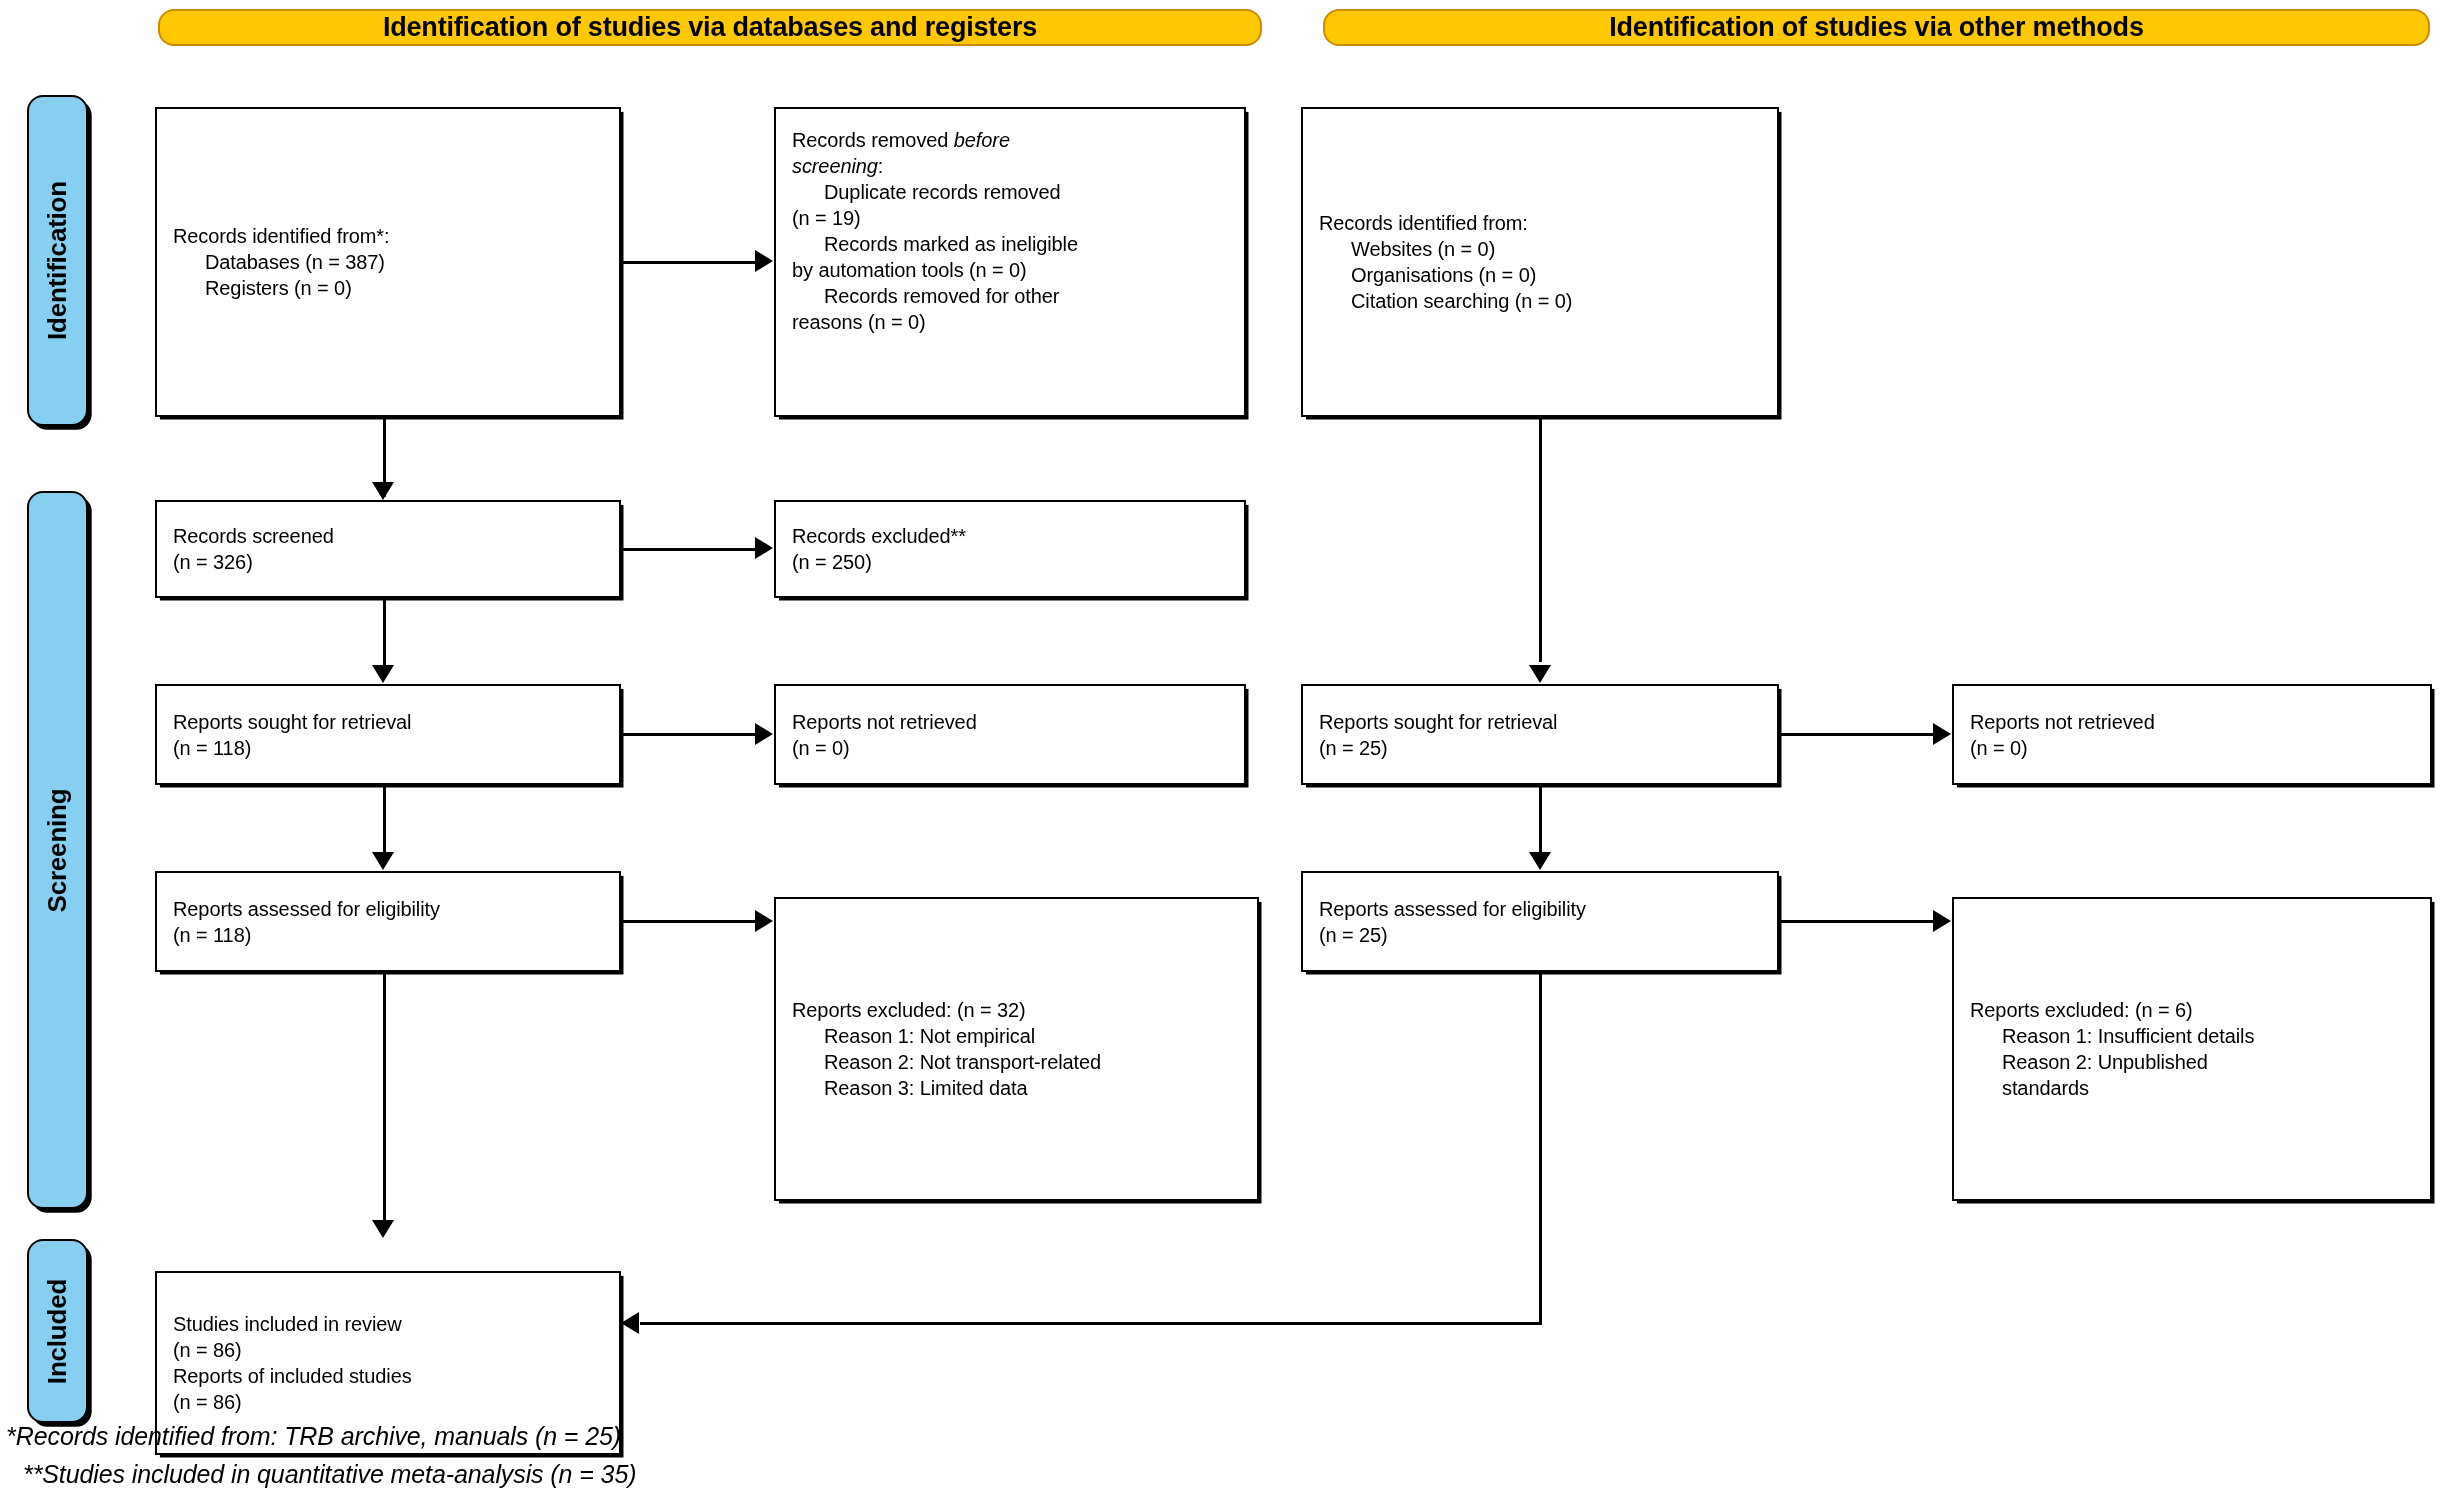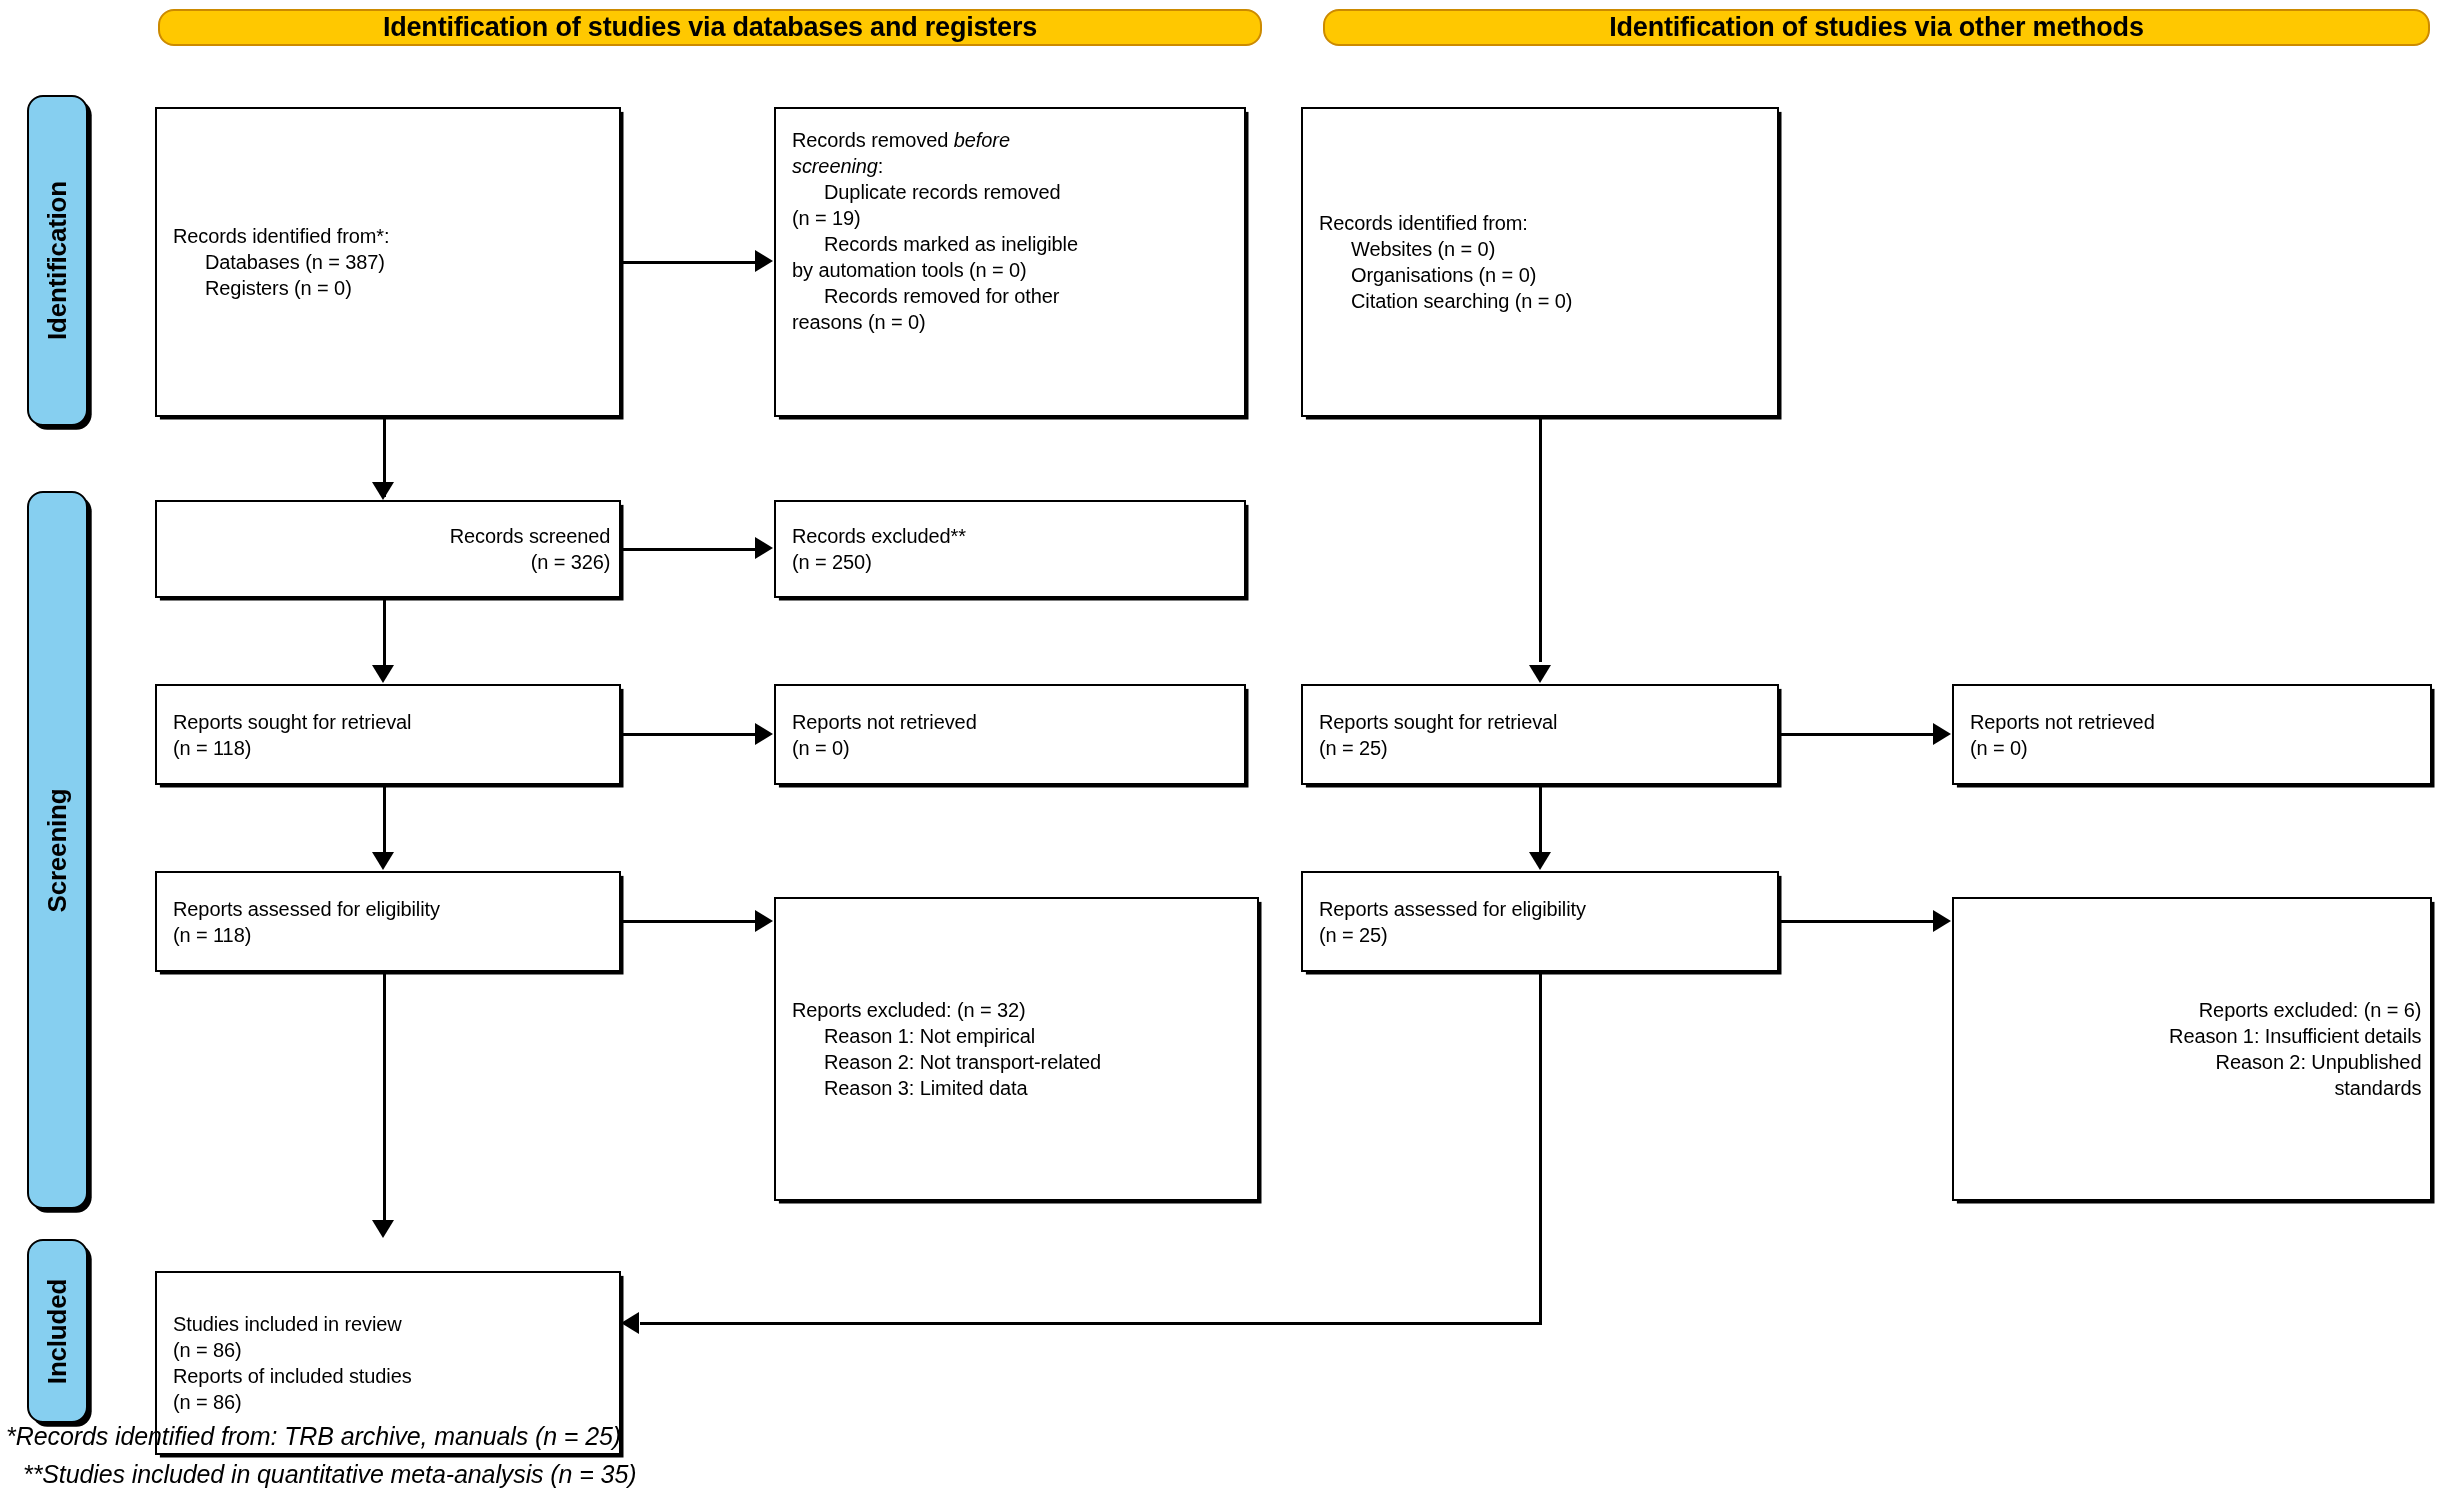--- a/index.html
+++ b/index.html
@@ -176,21 +176,21 @@
       <span>reasons (n = 0)</span>
     </div>
   </div>
 
   <div class="hline" style="left:621px; top:261px; width:134px;"></div>
   <div class="arrow-right" style="left:755px; top:250px;"></div>
 
   <div class="vline" style="left:383px; top:417px; height:80px;"></div>
   <div class="arrow-down" style="left:372px; top:482px;"></div>
 
-  <div class="box" style="left:155px; top:500px; width:466px; height:98px;text-align:right;">
+  <div class="box" style="left:155px; top:500px; width:466px; height:98px;">
     <div class="box-text vcenter">
       <span>Records screened</span><br>
       <span>(n = 326)</span>
     </div>
   </div>
 
   <div class="box" style="left:774px; top:500px; width:472px; height:98px;">
     <div class="box-text vcenter">
       <span>Records excluded**</span><br>
       <span>(n = 250)</span>
@@ -286,21 +286,21 @@
   <div class="vline" style="left:1539px; top:785px; height:77px;"></div>
   <div class="arrow-down" style="left:1529px; top:852px;"></div>
 
   <div class="box" style="left:1301px; top:871px; width:478px; height:101px;">
     <div class="box-text vcenter">
       <span>Reports assessed for eligibility</span><br>
       <span>(n = 25)</span>
     </div>
   </div>
 
-  <div class="box" style="left:1952px; top:897px; width:480px; height:304px;text-align:right;">
+  <div class="box" style="left:1952px; top:897px; width:480px; height:304px;">
     <div class="box-text vcenter">
       <span>Reports excluded: (n = 6)</span><br>
       <span class="ind">Reason 1: Insufficient details</span>
       <span class="ind">Reason 2: Unpublished</span>
       <span class="ind">standards</span>
     </div>
   </div>
 
   <div class="hline" style="left:1780px; top:920px; width:155px;"></div>
   <div class="arrow-right" style="left:1933px; top:910px;"></div>

